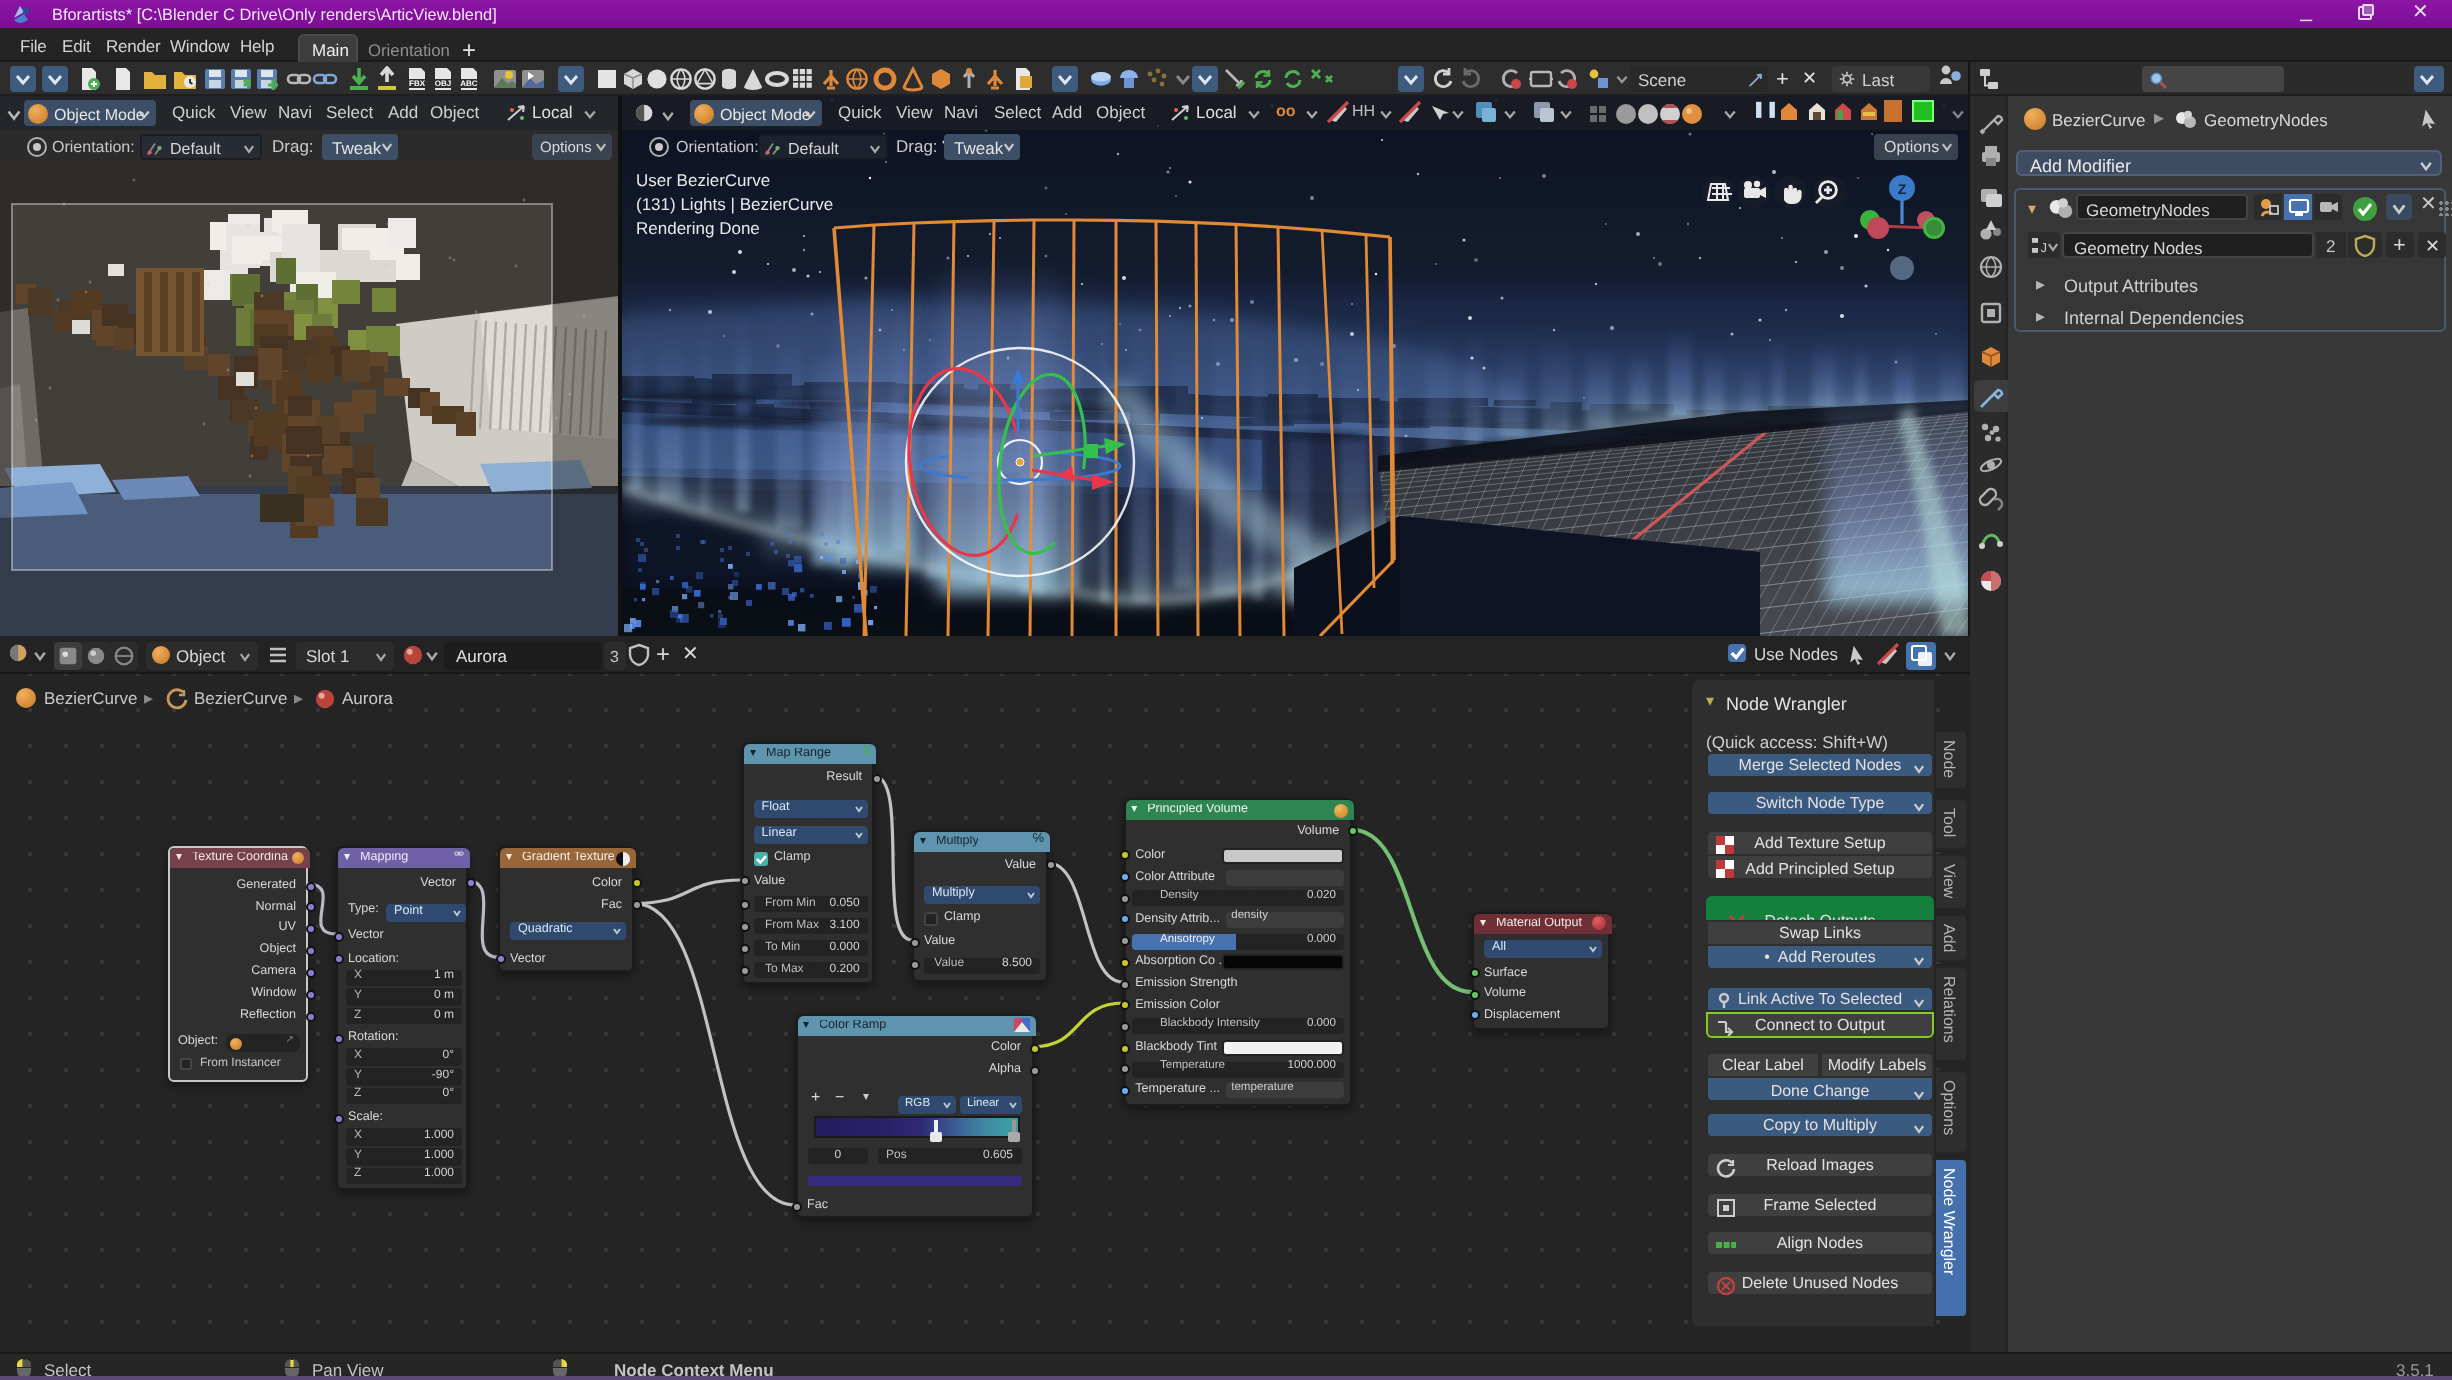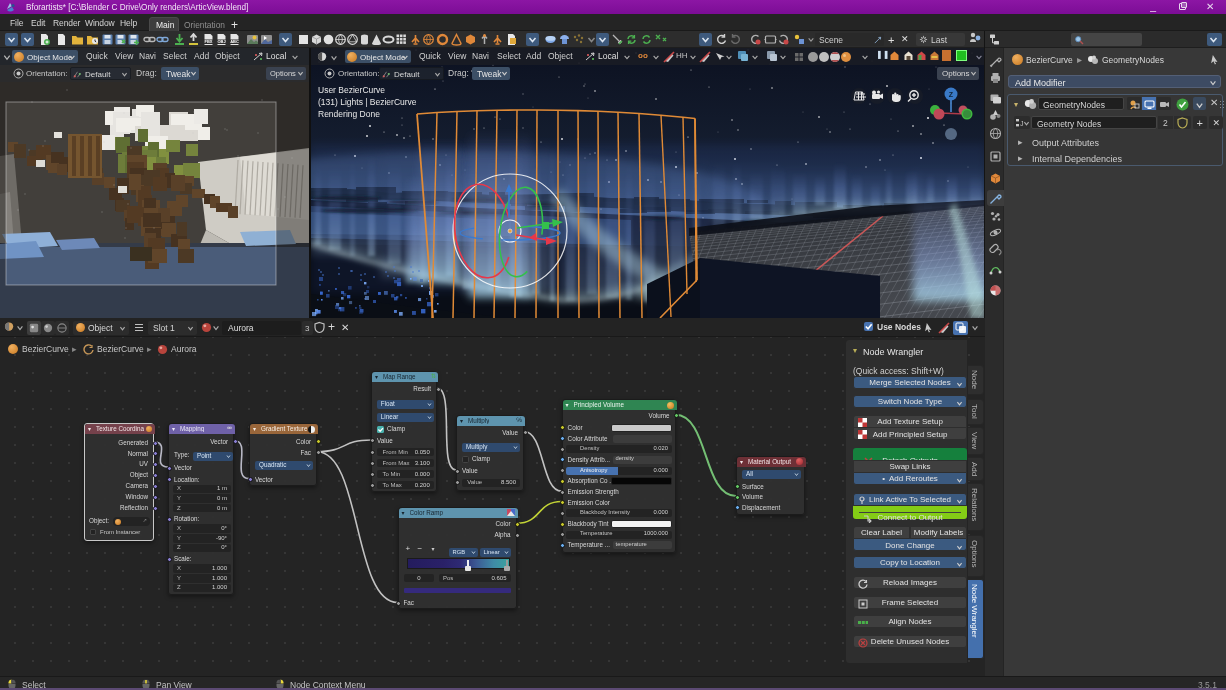--- a/index.html
+++ b/index.html
@@ -1805,21 +1805,21 @@
         <div style="position:absolute;left:3px;top:4px;font-size:8px;color:#c8c8c8;font-weight:normal;white-space:nowrap;line-height:1;">3</div>
       </div>
       <svg style="position:absolute;left:314px;top:3px" width="11" height="13" viewBox="0 0 11 12">
         <path d="M5.5 1 L10 2.5 V6 a5.5 5.5 0 0 1 -4.5 5 A5.5 5.5 0 0 1 1 6 V2.5 Z" fill="none" stroke="#c0c0c0" stroke-width="1.2"></path>
       </svg>
       <div style="position:absolute;left:328px;top:3px;font-size:12px;color:#d8d8d8;font-weight:normal;white-space:nowrap;line-height:1;">+</div>
       <div style="position:absolute;left:341px;top:4.5px;font-size:10px;color:#d8d8d8;font-weight:normal;white-space:nowrap;line-height:1;">✕</div>
       <div style="position:absolute;left:864px;top:4px;width:9px;height:9px;background:#4772b0;border-radius:2px;line-height:0"><svg width="9" height="9" viewBox="0 0 10 10">
           <path d="M2 5 l2.5 2.5 L8.5 2.5" stroke="#fff" stroke-width="1.8" fill="none"></path>
         </svg></div>
-      <div style="position:absolute;left:877px;top:5px;font-size:8.5px;color:#d8d8d8;font-weight:bold;white-space:nowrap;line-height:1;">Use Nodes</div>
+      <div style="position:absolute;left:877px;top:5px;font-size:8.5px;color:#d8d8d8;font-weight:normal;white-space:nowrap;line-height:1;">Use Nodes</div>
       <svg style="position:absolute;left:922px;top:4px" width="11" height="11" viewBox="0 0 11 11">
         <path d="M4 1 l6 6 -3 .2 L9 9 8 10 6 7.2 4 9.5 Z" fill="#c8c8c8" transform="rotate(12 5 5)"></path>
       </svg>
       <div style="position:absolute;left:938px;top:3px"><svg width="12" height="12" viewBox="0 0 12 12">
           <path d="M2 10 L9 3 l1.5 1.5 L5 11 Z" fill="#c8c8c8"></path>
           <line x1="1" y1="11" x2="11" y2="1" stroke="#c84848" stroke-width="1.6"></line>
         </svg></div>
       <div style="position:absolute;left:953px;top:2.5px;width:15px;height:14px;background:#4772b0;border-radius:2px;line-height:0"><svg width="12" height="12" viewBox="0 0 12 12" style="margin:1px 0 0 1.5px">
           <rect x="1" y="1" width="7" height="7" rx="1" fill="none" stroke="#fff" stroke-width="1"></rect>
           <rect x="4" y="4" width="7" height="7" rx="1" fill="#fff" opacity=".9"></rect>
@@ -1894,40 +1894,40 @@
       <div style="position:absolute;left:7px;top:152.5px;width:114px;height:13px;background:#3b5a80;border-radius:3px 3px 0 0;border:1px solid #2e2e2e;">
         <span style="position:absolute;left:4px;top:2px;line-height:0"><svg width="8" height="9" viewBox="0 0 8 9">
             <circle cx="4" cy="3" r="2" fill="none" stroke="#ccc" stroke-width="1.2"></circle>
             <path d="M4 5 v3" stroke="#ccc" stroke-width="1.2"></path>
           </svg></span>
         <div style="position:absolute;left:0;right:0;top:2.5px;text-align:center;font-size:8px;color:#e2e2e2;line-height:1.1">Link Active To Selected</div>
         <svg style="position:absolute;right:3px;top:4.5px" width="7" height="7" viewBox="0 0 10 10">
           <path d="M2 3 L5 7 L8 3" stroke="#ccc" stroke-width="1.6" fill="none"></path>
         </svg>
       </div>
-      <div style="position:absolute;left:7px;top:165.5px;width:114px;height:13px;background:#3f3f3f;border-radius:0 0 3px 3px;border:6px solid #84cc16;">
+      <div style="position:absolute;left:7px;top:165.5px;width:114px;height:13px;background:#3f3f3f;border-radius:0 0 3px 3px;border:1px solid #84cc16;">
         <span style="position:absolute;left:4px;top:2px;line-height:0"><svg width="9" height="9" viewBox="0 0 9 9">
             <path d="M1 2 h4 m0 0 v5 h3 m-2-2 l2 2 -2 2" stroke="#ccc" stroke-width="1.1" fill="none"></path>
           </svg></span>
         <div style="position:absolute;left:0;right:0;top:2.5px;text-align:center;font-size:8px;color:#e2e2e2;line-height:1.1">Connect to Output</div>
       </div>
       <div style="position:absolute;left:7px;top:185.5px;width:57px;height:13px;background:#3f3f3f;border-radius:3px 0 0 0;border:1px solid #2e2e2e;">
         <div style="position:absolute;left:0;right:0;top:2.5px;text-align:center;font-size:8px;color:#e2e2e2;line-height:1.1">Clear Label</div>
       </div>
       <div style="position:absolute;left:64px;top:185.5px;width:57px;height:13px;background:#3f3f3f;border-radius:0 3px 0 0;border:1px solid #2e2e2e;">
         <div style="position:absolute;left:0;right:0;top:2.5px;text-align:center;font-size:8px;color:#e2e2e2;line-height:1.1">Modify Labels</div>
       </div>
       <div style="position:absolute;left:7px;top:198px;width:114px;height:13px;background:#3b5a80;border-radius:0 0 3px 3px;border:1px solid #2e2e2e;">
         <div style="position:absolute;left:0;right:0;top:2.5px;text-align:center;font-size:8px;color:#e2e2e2;line-height:1.1">Done Change</div>
         <svg style="position:absolute;right:3px;top:4.5px" width="7" height="7" viewBox="0 0 10 10">
           <path d="M2 3 L5 7 L8 3" stroke="#ccc" stroke-width="1.6" fill="none"></path>
         </svg>
       </div>
       <div style="position:absolute;left:7px;top:215.5px;width:114px;height:13px;background:#3b5a80;border-radius:3px;border:1px solid #2e2e2e;">
-        <div style="position:absolute;left:0;right:0;top:2.5px;text-align:center;font-size:8px;color:#e2e2e2;line-height:1.1">Copy to Location</div>
+        <div style="position:absolute;left:0;right:0;top:2.5px;text-align:center;font-size:8px;color:#e2e2e2;line-height:1.1">Copy to Multiply</div>
         <svg style="position:absolute;right:3px;top:4.5px" width="7" height="7" viewBox="0 0 10 10">
           <path d="M2 3 L5 7 L8 3" stroke="#ccc" stroke-width="1.6" fill="none"></path>
         </svg>
       </div>
       <div style="position:absolute;left:7px;top:235.5px;width:114px;height:13px;background:#3f3f3f;border-radius:3px;border:1px solid #2e2e2e;">
         <span style="position:absolute;left:4px;top:2px;line-height:0"><svg width="10" height="10" viewBox="0 0 10 10">
             <path d="M8 2.5 a4 4 0 1 0 1 3" stroke="#ccc" stroke-width="1.3" fill="none"></path>
             <path d="M8.5 1 v2.5 h-2.5" fill="none" stroke="#ccc" stroke-width="1.1"></path>
           </svg></span>
         <div style="position:absolute;left:0;right:0;top:2.5px;text-align:center;font-size:8px;color:#e2e2e2;line-height:1.1">Reload Images</div>
@@ -1995,15 +1995,15 @@
       <rect x="3.2" y="1" width="1.6" height="3.5" fill="#e8d83c"></rect>
       <path d="M.5 5 h7 v1.5 a3.5 3.5 0 0 1 -7 0 Z" fill="#666"></path>
     </svg>
     <div style="position:absolute;left:156px;top:4px;font-size:8.5px;color:#c3c3c3;font-weight:normal;white-space:nowrap;line-height:1;">Pan View</div>
     <svg style="position:absolute;left:276px;top:2px" width="8" height="10" viewBox="0 0 8 10">
       <path d="M0.5 3 a3.5 3 0 0 1 3 -2.5 v4 h-3 Z" fill="#555"></path>
       <path d="M7.5 3 a3.5 3 0 0 0 -3 -2.5 v4 h3 Z" fill="#e8d83c"></path>
       <rect x="3.2" y="1" width="1.6" height="3.5" fill="#555"></rect>
       <path d="M.5 5 h7 v1.5 a3.5 3.5 0 0 1 -7 0 Z" fill="#666"></path>
     </svg>
-    <div style="position:absolute;left:290px;top:4px;font-size:8.5px;color:#c3c3c3;font-weight:normal;white-space:nowrap;line-height:1;">Node Context Menu</div>
+    <div style="position:absolute;left:307px;top:4px;font-size:8.5px;color:#c3c3c3;font-weight:bold;white-space:nowrap;line-height:1;">Node Context Menu</div>
     <div style="position:absolute;left:1198px;top:4px;font-size:8.5px;color:#9a9a9a;font-weight:normal;white-space:nowrap;line-height:1;">3.5.1</div>
   </div>
 <div style="position:absolute;left:0px;top:688px;width:1226px;height:2px;background:#5c4a74;"></div>
 </body></html>

